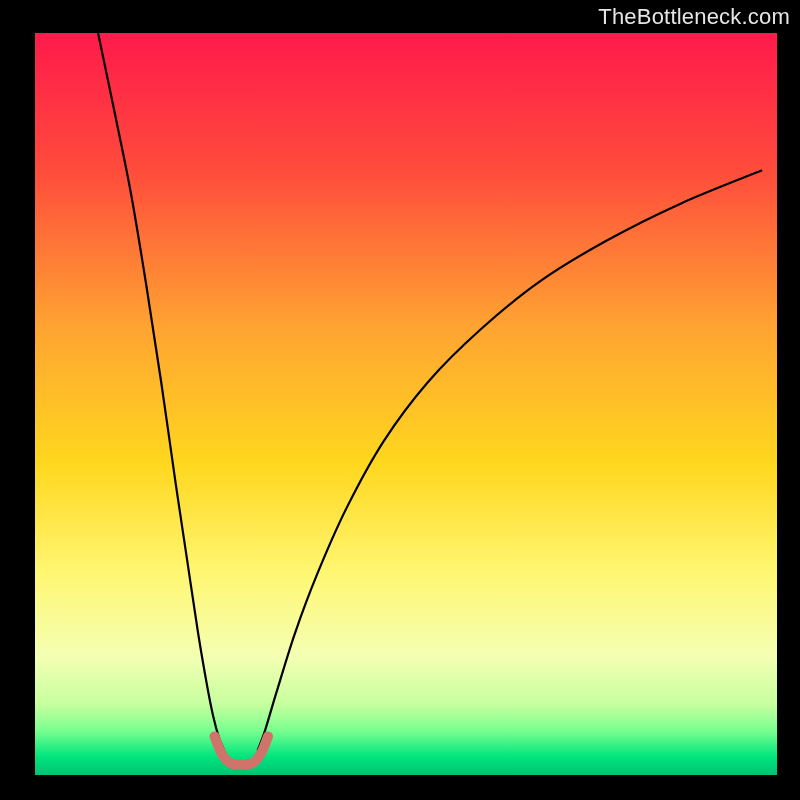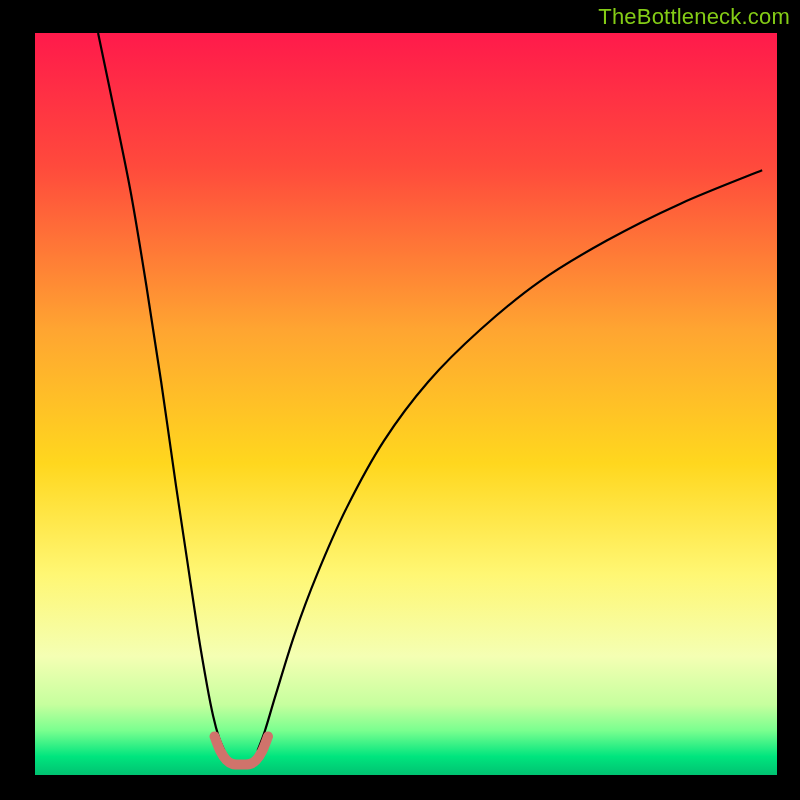--- a/index.html
+++ b/index.html
@@ -14,21 +14,21 @@
   .frame {
     position: absolute;
     left: 0; top: 0;
     width: 800px; height: 800px;
     background: #000;
   }
   .watermark {
     position: absolute;
     top: 4px;
     right: 10px;
-    color: #84cc16;
+    color: #e5e5e5;
     font-size: 22px;
     letter-spacing: 0.2px;
     font-weight: 400;
   }
   svg {
     position: absolute;
     left: 0; top: 0;
   }
 </style>
 </head>

